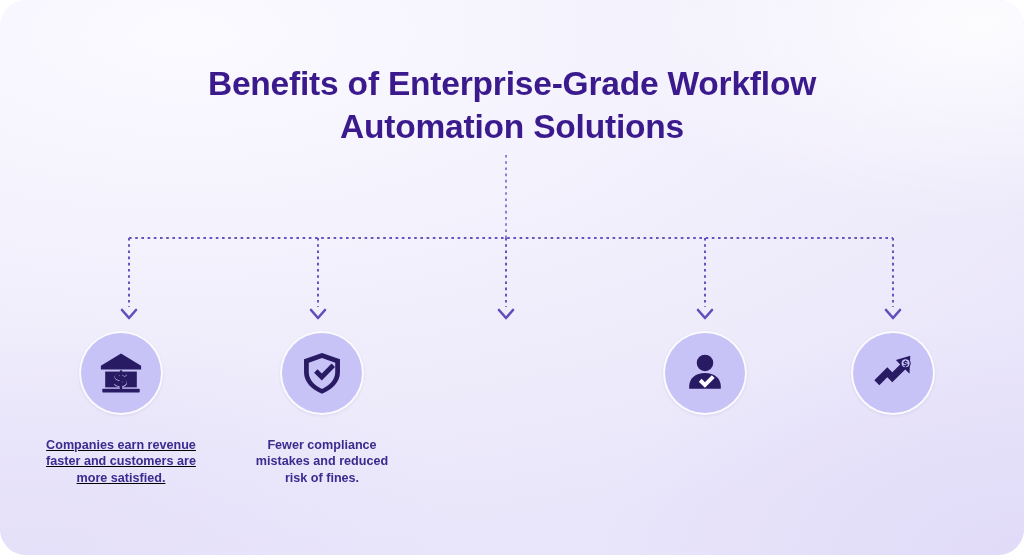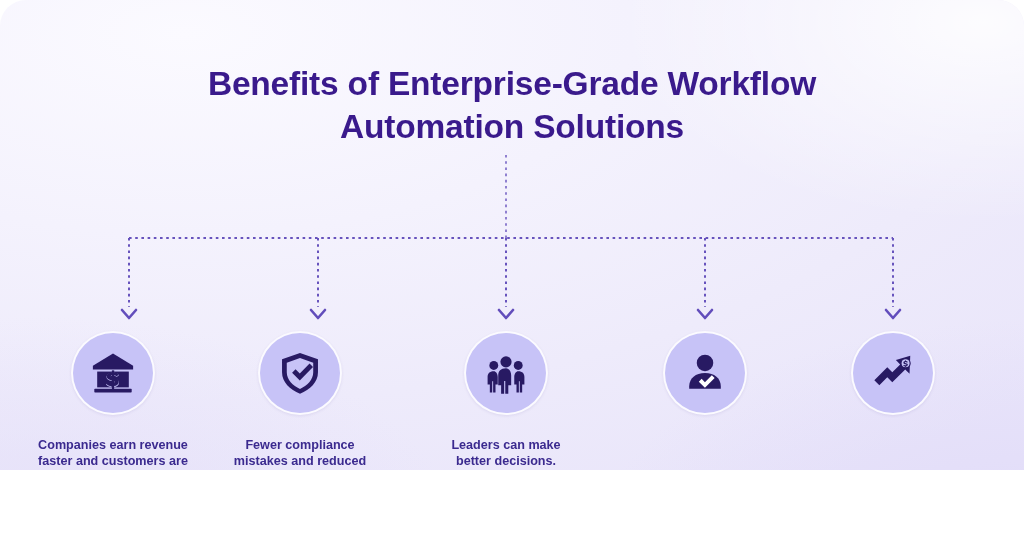--- a/index.html
+++ b/index.html
@@ -8,21 +8,21 @@
     padding: 0;
     background: #ffffff;
   }
   body {
     font-family: "Liberation Sans", sans-serif;
   }
 
   #canvas {
     position: relative;
     width: 1024px;
-    height: 470px;
+    height: 555px;
     overflow: hidden;
     background: #ffffff;
   }
 
   #card {
     position: absolute;
     left: 0;
     top: 0;
     width: 1024px;
     height: 555px;
@@ -139,68 +139,51 @@
         </g>
         <g fill="none" stroke="#5b45b8" stroke-width="2.6" stroke-linecap="round" stroke-linejoin="round" opacity="0.95">
           <polyline points="122,310 129,318 136,310"></polyline>
           <polyline points="311,310 318,318 325,310"></polyline>
           <polyline points="499,310 506,318 513,310"></polyline>
           <polyline points="698,310 705,318 712,310"></polyline>
           <polyline points="886,310 893,318 900,310"></polyline>
         </g>
       </svg>
 
-      <div class="col" style="left:113px;">
+      <div class="col" style="left:121px;text-decoration:underline;">
         <div class="bubble">
           <svg viewBox="0 0 64 64" aria-hidden="true">
             <path d="M32 5 L60 22 L60 27 L4 27 L4 22 Z"></path>
             <rect x="10" y="30" width="44" height="22"></rect>
             <rect x="6" y="54" width="52" height="5" rx="1"></rect>
             <g fill="#c7c3f7">
               <path d="M32 31.5 c-5.2 0-9 2.6-9 6.1 0 3.1 2.6 4.7 7.2 5.7 3.4 0.8 4.3 1.4 4.3 2.4 0 1.2-1.5 2-3.6 2 -2.4 0-4.4-1-5.4-2.4 l-3.2 2.7 c1.6 2.1 4.3 3.4 7.6 3.6 l0 2.1 3.1 0 0-2.2 c4.4-0.5 7.3-2.8 7.3-6.1 0-3.2-2.5-4.8-7.3-5.9 -3.3-0.8-4.2-1.3-4.2-2.3 0-1.1 1.3-1.8 3.4-1.8 2.1 0 3.9 0.8 5 2.1 l3.2-2.7 c-1.5-1.8-3.8-3-6.6-3.3 l0-2.1 -3.1 0 0 2.1 z"></path>
             </g>
             <path d="M30.4 28.5 h3.2 v27 h-3.2 z" fill="#281a63"></path>
             <path d="M32 31 c-5.0 0-8.6 2.5-8.6 5.9 0 3.0 2.5 4.5 6.9 5.5 3.2 0.8 4.1 1.3 4.1 2.3 0 1.1-1.4 1.9-3.4 1.9 -2.3 0-4.2-1.0-5.2-2.3 l-3.0 2.6 c1.5 2.0 4.1 3.2 7.2 3.4 l0 2.0 3.0 0 0-2.1 c4.2-0.5 7.0-2.7 7.0-5.8 0-3.1-2.4-4.6-7.0-5.7 -3.2-0.8-4.0-1.2-4.0-2.2 0-1.0 1.2-1.7 3.2-1.7 2.0 0 3.7 0.8 4.8 2.0 l3.0-2.6 c-1.4-1.7-3.6-2.9-6.3-3.2 l0-2.0 -3.0 0 0 2.0 z" fill="#281a63"></path>
           </svg>
         </div>
         <div class="caption">Companies earn revenue
 faster and customers are
 more satisfied.</div>
       </div>
 
-      <div class="col" style="left:300px;">
+      <div class="col" style="left:322px;">
         <div class="bubble">
           <svg viewBox="0 0 64 64" aria-hidden="true">
             <path d="M32 4 L57 13 V31 C57 45 46 55 32 61 C18 55 7 45 7 31 V13 Z
                      M32 11.2 L13.6 17.8 V31 C13.6 41.6 22 49.6 32 54.2 C42 49.6 50.4 41.6 50.4 31 V17.8 Z" fill-rule="evenodd"></path>
             <path d="M21 31.5 l4.8-4.8 5.9 6.0 13.6-13.8 4.8 4.8 -18.4 18.6 z"></path>
           </svg>
         </div>
         <div class="caption">Fewer compliance
 mistakes and reduced
 risk of fines.</div>
       </div>
 
-      <div class="col" style="left:506px;">
-        <div class="bubble">
-          <svg viewBox="0 0 64 64" aria-hidden="true">
-
-            <circle cx="15" cy="21.5" r="6.2"></circle>
-            <path d="M15 29.5 c-6.0 0-8.6 3.2-8.6 8.0 V48 h3.1 v11 h3.3 V43.5 h1.3 V59 h3.3 V48 h3.1 V37.5 c0-4.8-2.6-8-5.5-8 z"></path>
-
-            <circle cx="49" cy="21.5" r="6.2"></circle>
-            <path d="M49 29.5 c-2.9 0-5.5 3.2-5.5 8.0 V48 h3.1 v11 h3.3 V43.5 h1.3 V59 h3.3 V48 h3.1 V37.5 c0-4.8-2.6-8-8.6-8 z"></path>
-
-            <circle cx="32" cy="16.5" r="7.8"></circle>
-            <path d="M32 25.5 c-7.5 0-10.8 4.0-10.8 10.0 V49 h4.0 v12 h4.2 V43 h1.6 v18 h4.2 V49 h4.0 V35.5 c0-6.0-3.3-10-7.2-10 z"></path>
-          </svg>
-        </div>
-        <div class="caption">Leaders can make
-better decisions.</div>
-      </div>
 
       <div class="col" style="left:705px;">
         <div class="bubble">
           <svg viewBox="0 0 64 64" aria-hidden="true">
             <circle cx="32" cy="18" r="11.5"></circle>
             <path d="M32 32 C19 32 10 39.5 10 50.5 V54 h44 v-3.5 C54 39.5 45 32 32 32 z"></path>
             <path d="M23.4 44.0 l3.9-3.9 4.6 4.7 9.6-9.8 3.9 3.9 -13.5 13.7 z" fill="#ffffff"></path>
           </svg>
         </div>
       </div>

